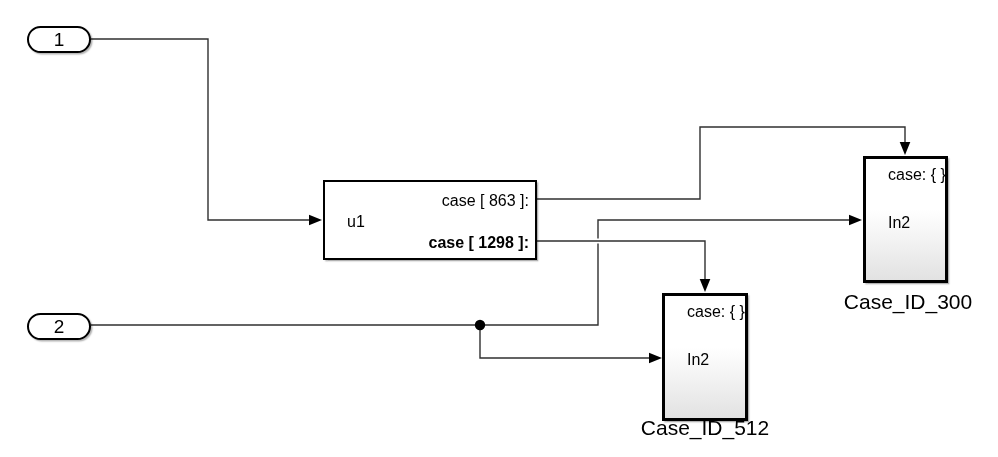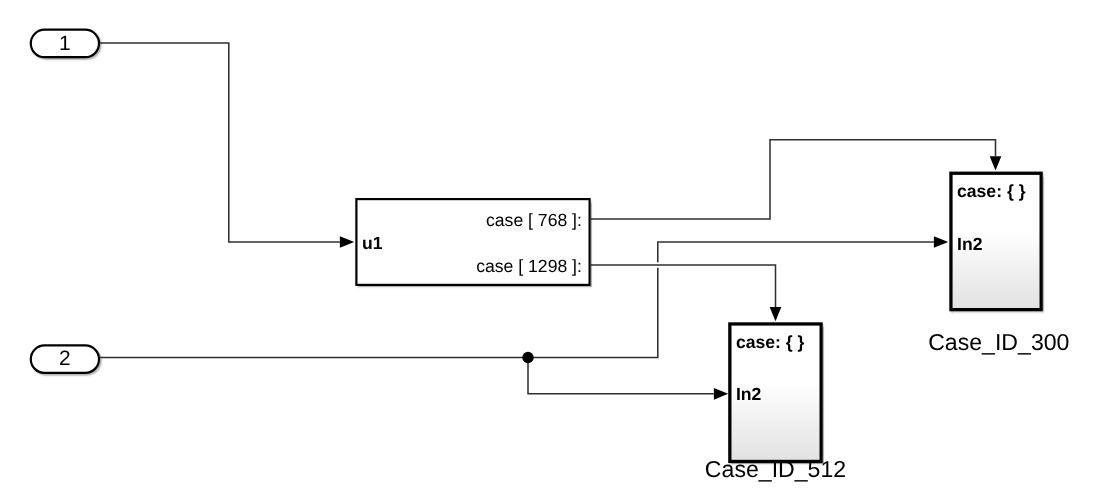--- a/index.html
+++ b/index.html
@@ -37,30 +37,30 @@
   }
   .switchcase{left:323px;top:180px;width:214px;height:80px;}
   .subsystem{
     border-width:3px;
     background:linear-gradient(to bottom,#ffffff 0%,#ffffff 42%,var(--subsys-bottom,#e2e2e2) 100%);
   }
   .subsys-300{left:863px;top:156px;width:85px;height:127px;}
   .subsys-512{left:662px;top:293px;width:86px;height:128px;}
 
   .port-label{position:absolute;font-size:16px;line-height:18px;white-space:nowrap;}
-  .pl-left{left:4px;font-weight:bold;}
+  .pl-left{left:22px;}
   .pl-right{right:6px;text-align:right;}
 
   .block-name{
     position:absolute;
     font-size:21px;line-height:24px;
     white-space:nowrap;
     transform:translateX(-50%);
   }
-  .name-300{left:908px;top:290px;margin-top:10px;}
+  .name-300{left:908px;top:290px;}
   .name-512{left:705px;top:416px;}
 </style>
 </head>
 <body>
 
 <div class="canvas">
 
   <svg class="wires" viewBox="0 0 998 457" xmlns="http://www.w3.org/2000/svg">
 
     <polyline class="wire" points="91,39 208,39 208,220 309,220"></polyline>
@@ -85,22 +85,22 @@
   <div class="inport" style="left:27px;top:26px;">
     <span>1</span>
   </div>
 
   <div class="inport" style="left:27px;top:313px;">
     <span>2</span>
   </div>
 
   <div class="block switchcase">
     <span class="port-label pl-left" style="top:31px;">u1</span>
-    <span class="port-label pl-right" style="top:10px;">case [ 768 ]:</span>
-    <span class="port-label pl-right" style="top:52px;">case [ 1298 ]:</span>
+    <span class="port-label pl-right" style="top:10px;">case [ 863 ]:</span>
+    <span class="port-label pl-right" style="top:52px;font-weight:bold;">case [ 1298 ]:</span>
   </div>
 
   <div class="block subsystem subsys-300">
     <span class="port-label pl-left" style="top:7px;">case: { }</span>
     <span class="port-label pl-left" style="top:55px;">In2</span>
   </div>
   <div class="block-name name-300">Case_ID_300</div>
 
   <div class="block subsystem subsys-512">
     <span class="port-label pl-left" style="top:7px;">case: { }</span>

